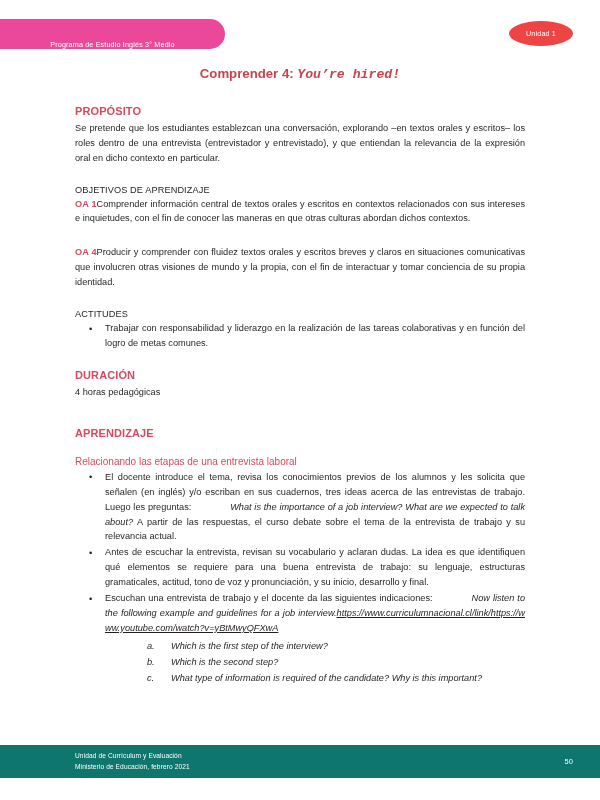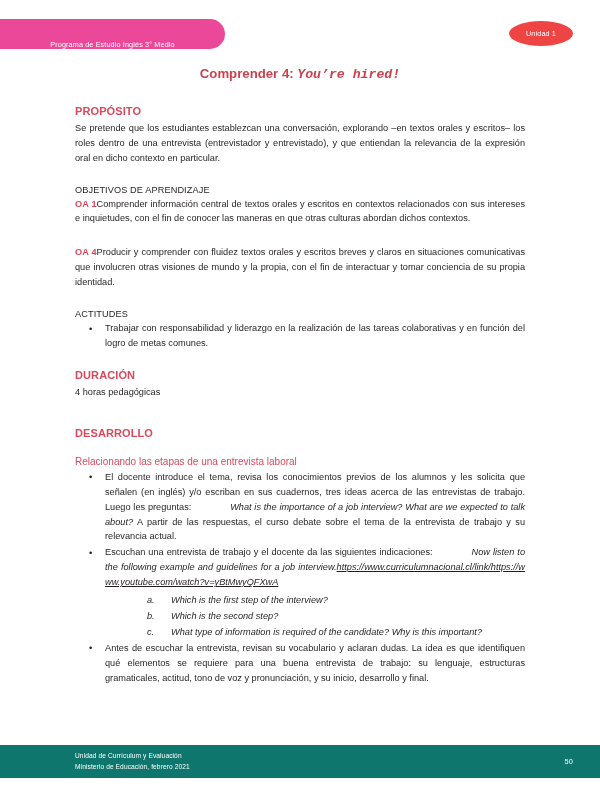--- a/index.html
+++ b/index.html
@@ -261,48 +261,48 @@
       <li>Trabajar con responsabilidad y liderazgo en la realización de las tareas colaborativas y en función del logro de metas comunes.</li>
     </ul>
 
     <div class="gap-lg"></div>
 
     <div class="section-heading">DURACIÓN</div>
     <p class="body-text left">4 horas pedagógicas</p>
 
     <div class="gap-lg"></div>
 
-    <div class="section-heading">DESARROLLO</div>
+    <div class="section-heading">APRENDIZAJE</div>
 
     <div class="gap-md"></div>
 
     <div class="subhead-red">Relacionando las etapas de una entrevista laboral</div>
 
     <ul class="bullets">
       <li>
         <span>El docente introduce el tema, revisa los conocimientos previos de los alumnos y les solicita que señalen (en inglés) y/o escriban en sus cuadernos, tres ideas acerca de las entrevistas de trabajo. Luego les preguntas: </span><em class="en">What is the importance of a job interview? What are we expected to talk about?</em><span> A partir de las respuestas, el curso debate sobre el tema de la entrevista de trabajo y su relevancia actual.</span>
+      </li>
+      <li>
+        <span>Antes de escuchar la entrevista, revisan su vocabulario y aclaran dudas. La idea es que identifiquen qué elementos se requiere para una buena entrevista de trabajo: su lenguaje, estructuras gramaticales, actitud, tono de voz y pronunciación, y su inicio, desarrollo y final.</span>
       </li>
       <li>
         <span>Escuchan una entrevista de trabajo y el docente da las siguientes indicaciones: </span><em class="en">Now listen to the following example and guidelines for a job interview.</em><span class="doc-link">https://www.curriculumnacional.cl/link/https://www.youtube.com/watch?v=yBtMwyQFXwA</span>
 
         <ol class="alpha">
           <li>
             <span class="alpha-marker">a.</span><span>Which is the first step of the interview?</span>
           </li>
           <li>
             <span class="alpha-marker">b.</span><span>Which is the second step?</span>
           </li>
           <li>
             <span class="alpha-marker">c.</span><span>What type of information is required of the candidate? Why is this important?</span>
           </li>
         </ol>
       </li>
-      <li>
-        <span>Antes de escuchar la entrevista, revisan su vocabulario y aclaran dudas. La idea es que identifiquen qué elementos se requiere para una buena entrevista de trabajo: su lenguaje, estructuras gramaticales, actitud, tono de voz y pronunciación, y su inicio, desarrollo y final.</span>
-      </li>
     </ul>
 
   </div>
 
   <div class="footer">
     <div class="footer-inner">
       <div class="footer-text">
         <div>Unidad de Currículum y Evaluación</div>
         <div>Ministerio de Educación, febrero 2021</div>
       </div>

